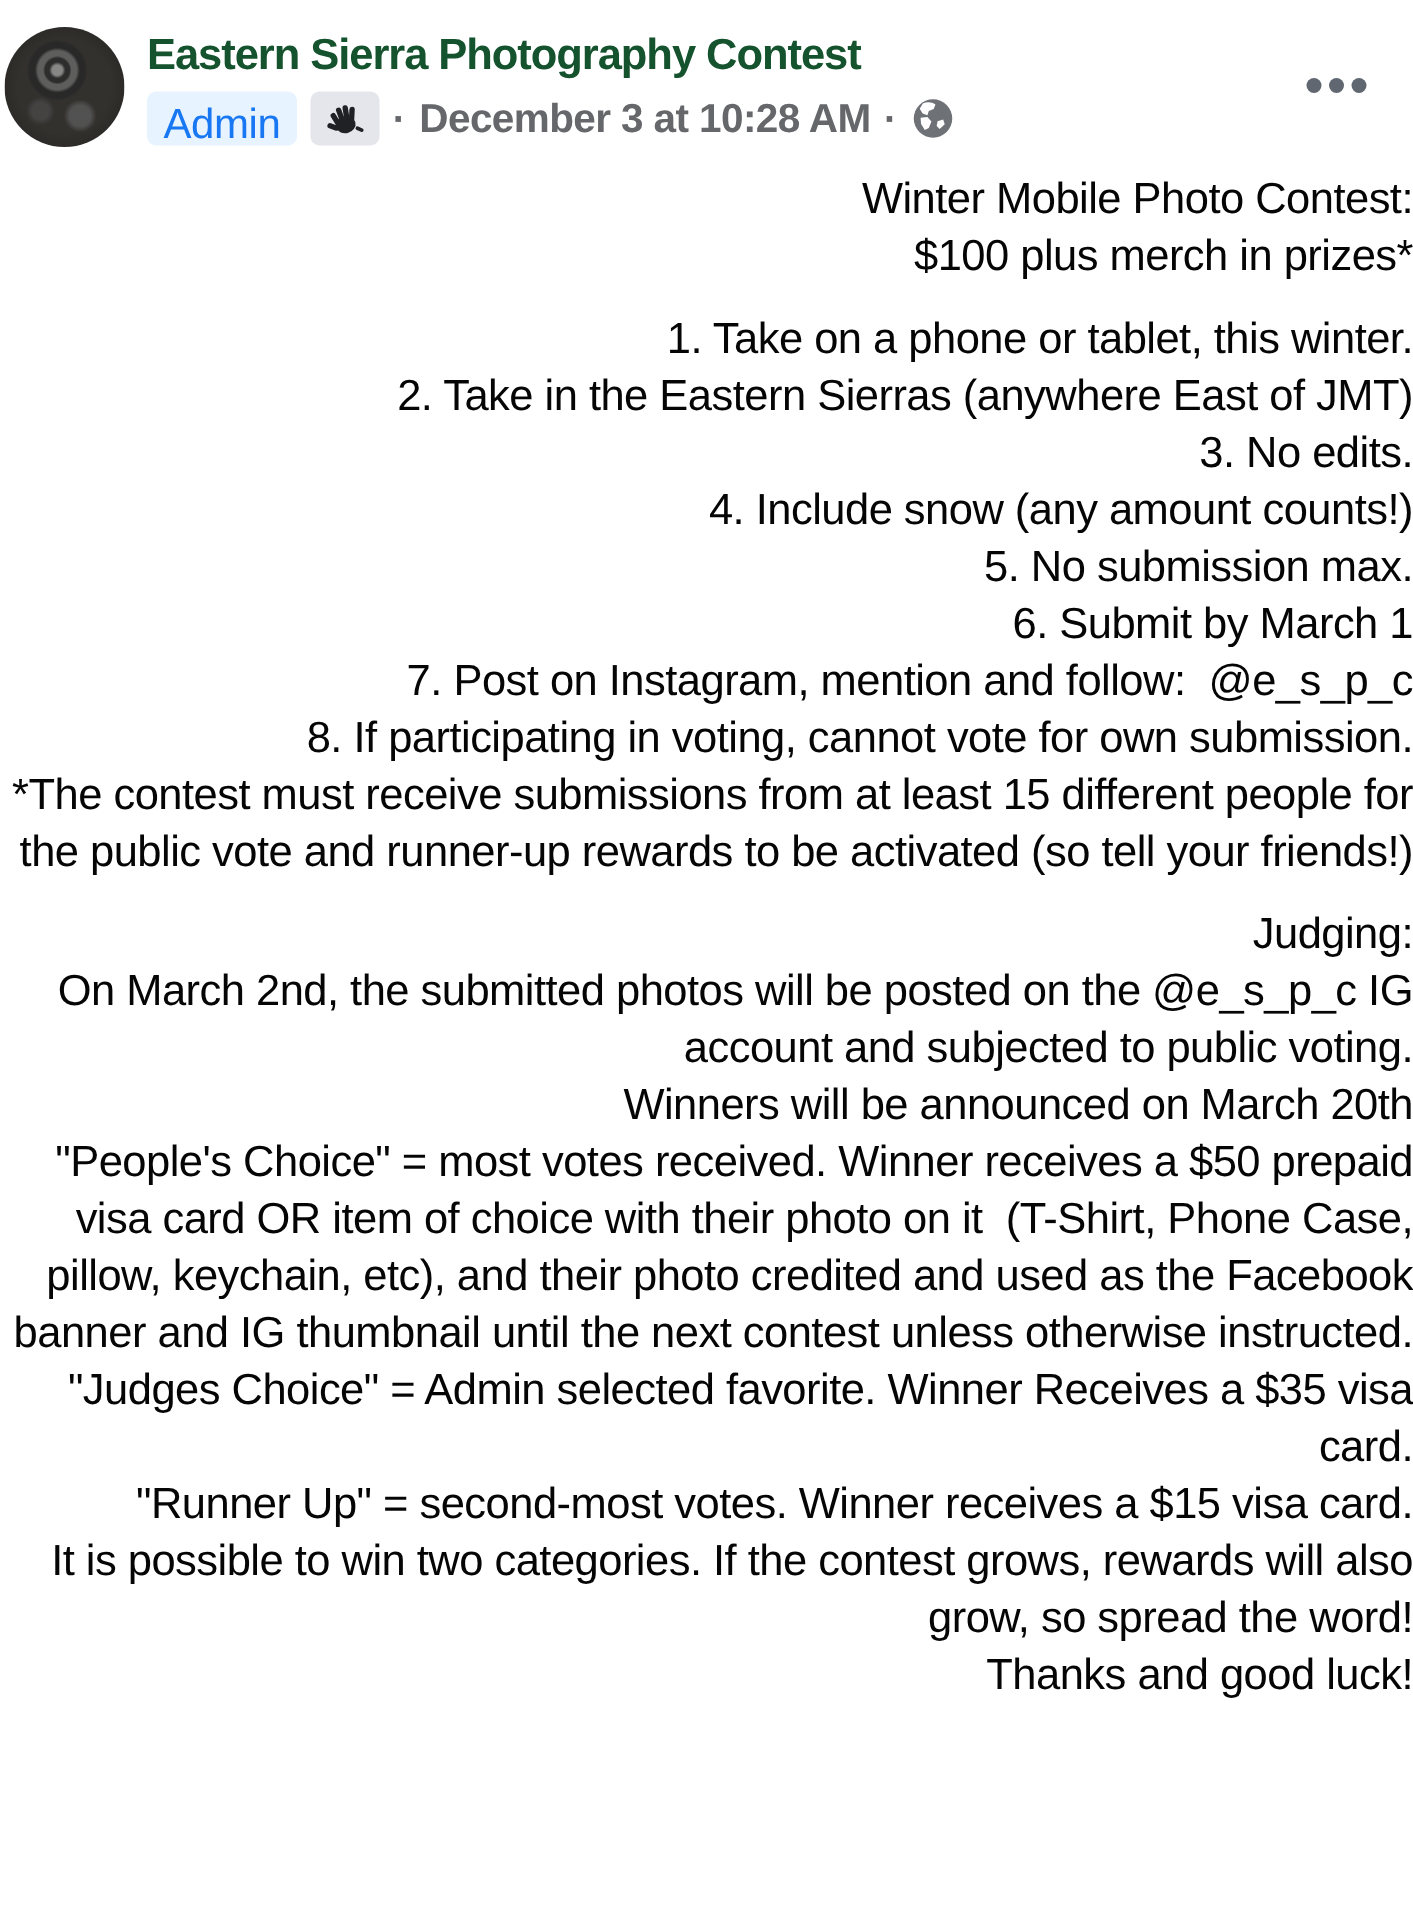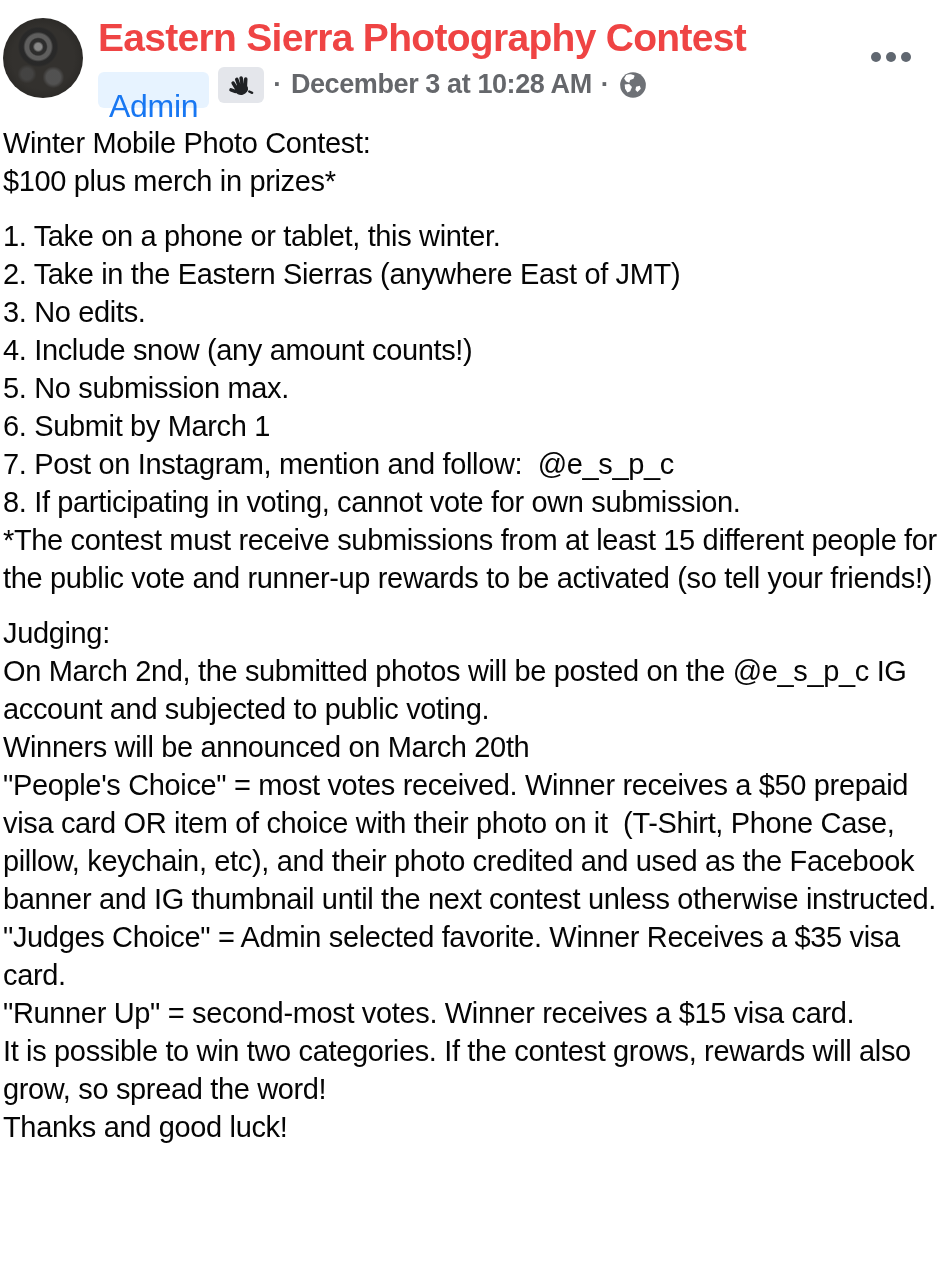--- a/index.html
+++ b/index.html
@@ -27,46 +27,45 @@
     border-radius: 50%;
     background:
       radial-gradient(circle at 44% 36%, rgba(150,150,150,0.85) 0 5%, rgba(45,45,45,0.95) 8% 12%, rgba(105,105,105,0.8) 14% 19%, rgba(40,40,40,0.95) 22% 27%, rgba(60,60,60,0.0) 30%),
       radial-gradient(circle at 63% 74%, rgba(85,85,85,0.9) 0 9%, rgba(85,85,85,0) 14%),
       radial-gradient(circle at 30% 70%, rgba(75,75,75,0.7) 0 7%, rgba(75,75,75,0) 12%),
       radial-gradient(circle at 50% 50%, #33312e 0 55%, #201f1d 100%);
     cursor: pointer;
   }
   .header-main { margin-left: 15px; padding-top: 3px; }
   .author-name {
-    font-size: 39px;
+    font-size: 29px;
     font-weight: 700;
     letter-spacing: -0.7px;
-    color: #ef4444;
+    color: #14532d;
     line-height: 33px;
     cursor: pointer;
     white-space: nowrap;
   }
   .meta-row {
     margin-top: 7px;
     display: flex;
     align-items: center;
     gap: 9px;
     color: #65676B;
   }
   .admin-badge {
     background: #E7F3FF;
     color: #1877F2;
-    font-size: 32px;
+    font-size: 28px;
     font-weight: 500;
     line-height: 36px;
     height: 36px;
-    padding: 16px 11px;
+    padding: 4px 11px;
     border-radius: 6px;
     letter-spacing: -0.3px;
-    margin-top: 11px;
   }
   .hand-badge {
     background: #E4E6EB;
     width: 46px; height: 36px;
     border-radius: 6px;
     display: flex;
     align-items: center;
     justify-content: center;
   }
   .meta-sep {
@@ -103,20 +102,21 @@
   .post-body {
     padding: 16px 0 0 3px;
   }
   .post-body p {
     font-size: 29px;
     line-height: 38px;
     letter-spacing: -0.35px;
     color: #050505;
     white-space: pre-wrap;
     margin: 0 0 17px 0;
+    text-align: right;
   }
   .post-body p:last-child { margin-bottom: 10px; }
 </style>
 </head>
 <body>
 
 <div class="post">
 
   <div class="post-header">
     <div class="avatar"></div>

